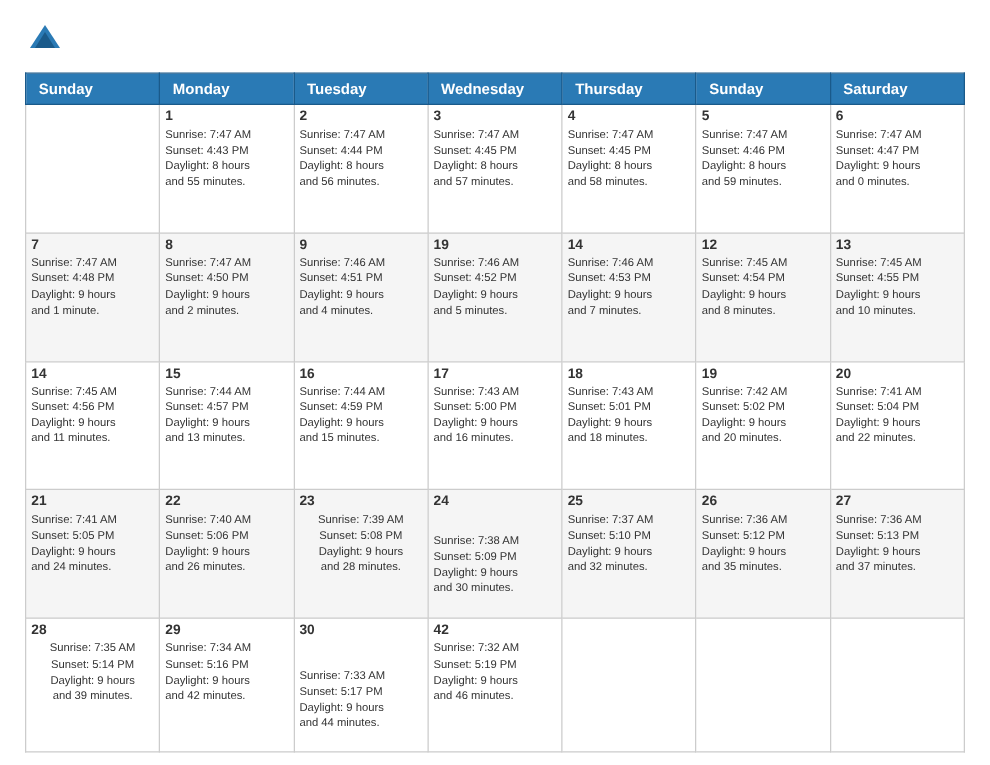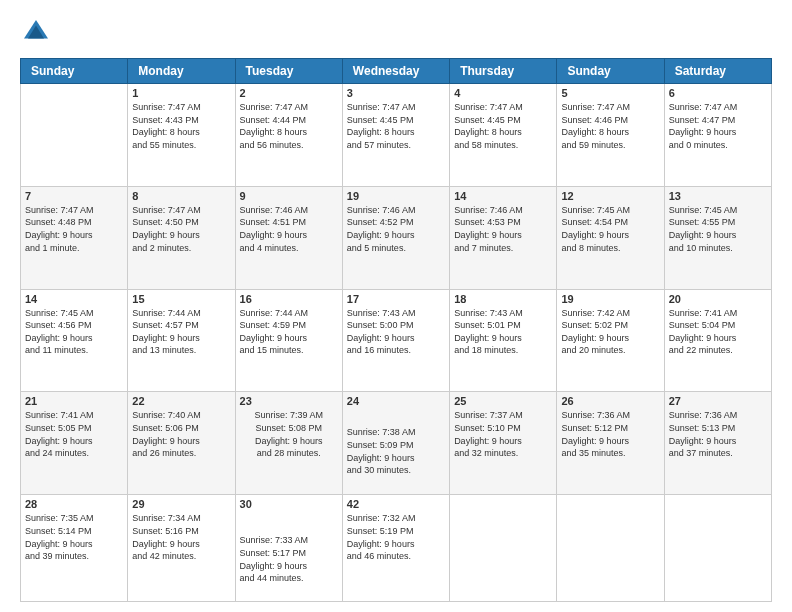--- a/index.html
+++ b/index.html
@@ -333,21 +333,21 @@
             <span class="day-num">27</span>
             <div class="day-info" style="white-space: pre-line;">Sunrise: 7:36 AM
 Sunset: 5:13 PM
 Daylight: 9 hours
 and 37 minutes.</div>
           </td>
         </tr>
         <tr class="last-row">
           <td>
             <span class="day-num">28</span>
-            <div class="day-info" style="white-space: pre-line;">Sunrise: 7:35 AM
+            <div class="day-info" style="white-space: pre-line; text-align: center;">Sunrise: 7:35 AM
 Sunset: 5:14 PM
 Daylight: 9 hours
 and 39 minutes.</div>
           </td>
           <td>
             <span class="day-num">29</span>
             <div class="day-info" style="white-space: pre-line;">Sunrise: 7:34 AM
 Sunset: 5:16 PM
 Daylight: 9 hours
 and 42 minutes.</div>

